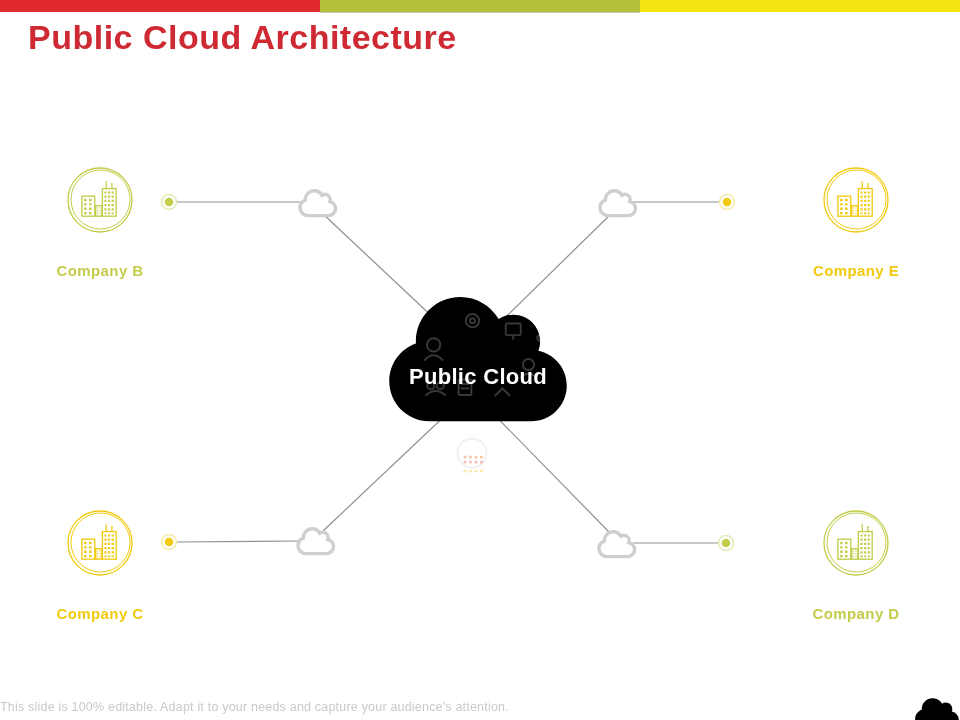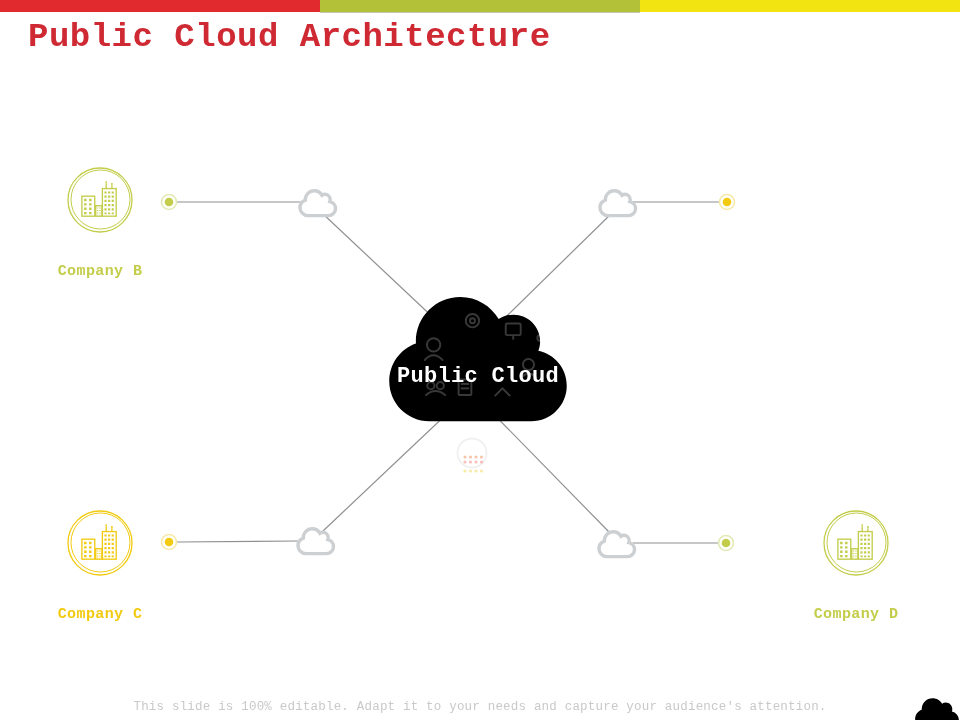--- a/index.html
+++ b/index.html
@@ -1,18 +1,18 @@
 <!DOCTYPE html>
 <html style="--bar-red: #e02a2e; --bar-green: #b3c138; --bar-yellow: #f2e410; --title-red: #cf2a33; --cloud-red: #e2252e; --cloud-pink: #f2a6ab; --node-green: #c3cd4a; --node-yellow: #f2ca10; --line-gray: #8f9093; --cloud-gray: #ccd0d3; --footer-gray: #c9c9c9; --corner-green: #b5c334;"><head>
 <meta charset="utf-8">
 <style>
   html,body{margin:0;padding:0;background:#fff;}
   .slide{
     position:relative;width:960px;height:720px;background:#fff;overflow:hidden;
-    font-family:Liberation Mono, monospace;
+    font-family:Liberation Sans, sans-serif;
   }
   
   .topbar{position:absolute;top:0;left:0;width:960px;height:12px;display:flex;}
   .topbar .seg{height:12px;width:320px;}
   .seg-red{background:var(--bar-red);}
   .seg-green{background:var(--bar-green);box-shadow:0 1px 0 rgba(90,90,40,.35);}
   .seg-yellow{background:var(--bar-yellow);}
   
   .title{
     position:absolute;left:28px;top:18px;margin:0;
@@ -39,21 +39,21 @@
   .center-cloud{position:absolute;left:389px;top:288px;}
   .doodles{stroke:#ffffff;fill:none;opacity:.22;stroke-width:7;}
   .center-label{
     position:absolute;left:389px;top:364px;width:178px;text-align:center;
     color:#ffffff;font-size:22px;font-weight:bold;letter-spacing:.3px;
   }
   
   .watermark{position:absolute;left:450px;top:436px;opacity:.75;}
   
   .footer{
-    position:absolute;left:0;bottom:6px;width:960px;text-align:center;
+    position:absolute;left:0;bottom:6px;width:960px;text-align:left;
     font-size:12.5px;color:var(--footer-gray);letter-spacing:.2px;
   }
   
   .corner-cloud{position:absolute;left:915px;top:696px;}
   .hidden-defs{position:absolute;width:0;height:0;overflow:hidden;}
 </style>
 </head>
 <body>
 
 <svg class="hidden-defs" aria-hidden="true">
@@ -142,20 +142,26 @@
     </g>
   </svg>
 
   <div class="node node-green" style="left:20px;top:166px;">
     <svg class="ring-box" viewBox="0 0 68 68">
         <use href="#node-ring"></use>
       </svg>
     <span class="label">Company B</span>
   </div>
 
+  <div class="node node-yellow" style="left:776px;top:166px;">
+    <svg class="ring-box" viewBox="0 0 68 68">
+        <use href="#node-ring"></use>
+      </svg>
+    <span class="label">Company E</span>
+  </div>
 
   <div class="node node-green" style="left:776px;top:509px;">
     <svg class="ring-box" viewBox="0 0 68 68">
         <use href="#node-ring"></use>
       </svg>
     <span class="label">Company D</span>
   </div>
 
   <div class="node node-yellow" style="left:20px;top:509px;">
     <svg class="ring-box" viewBox="0 0 68 68">

